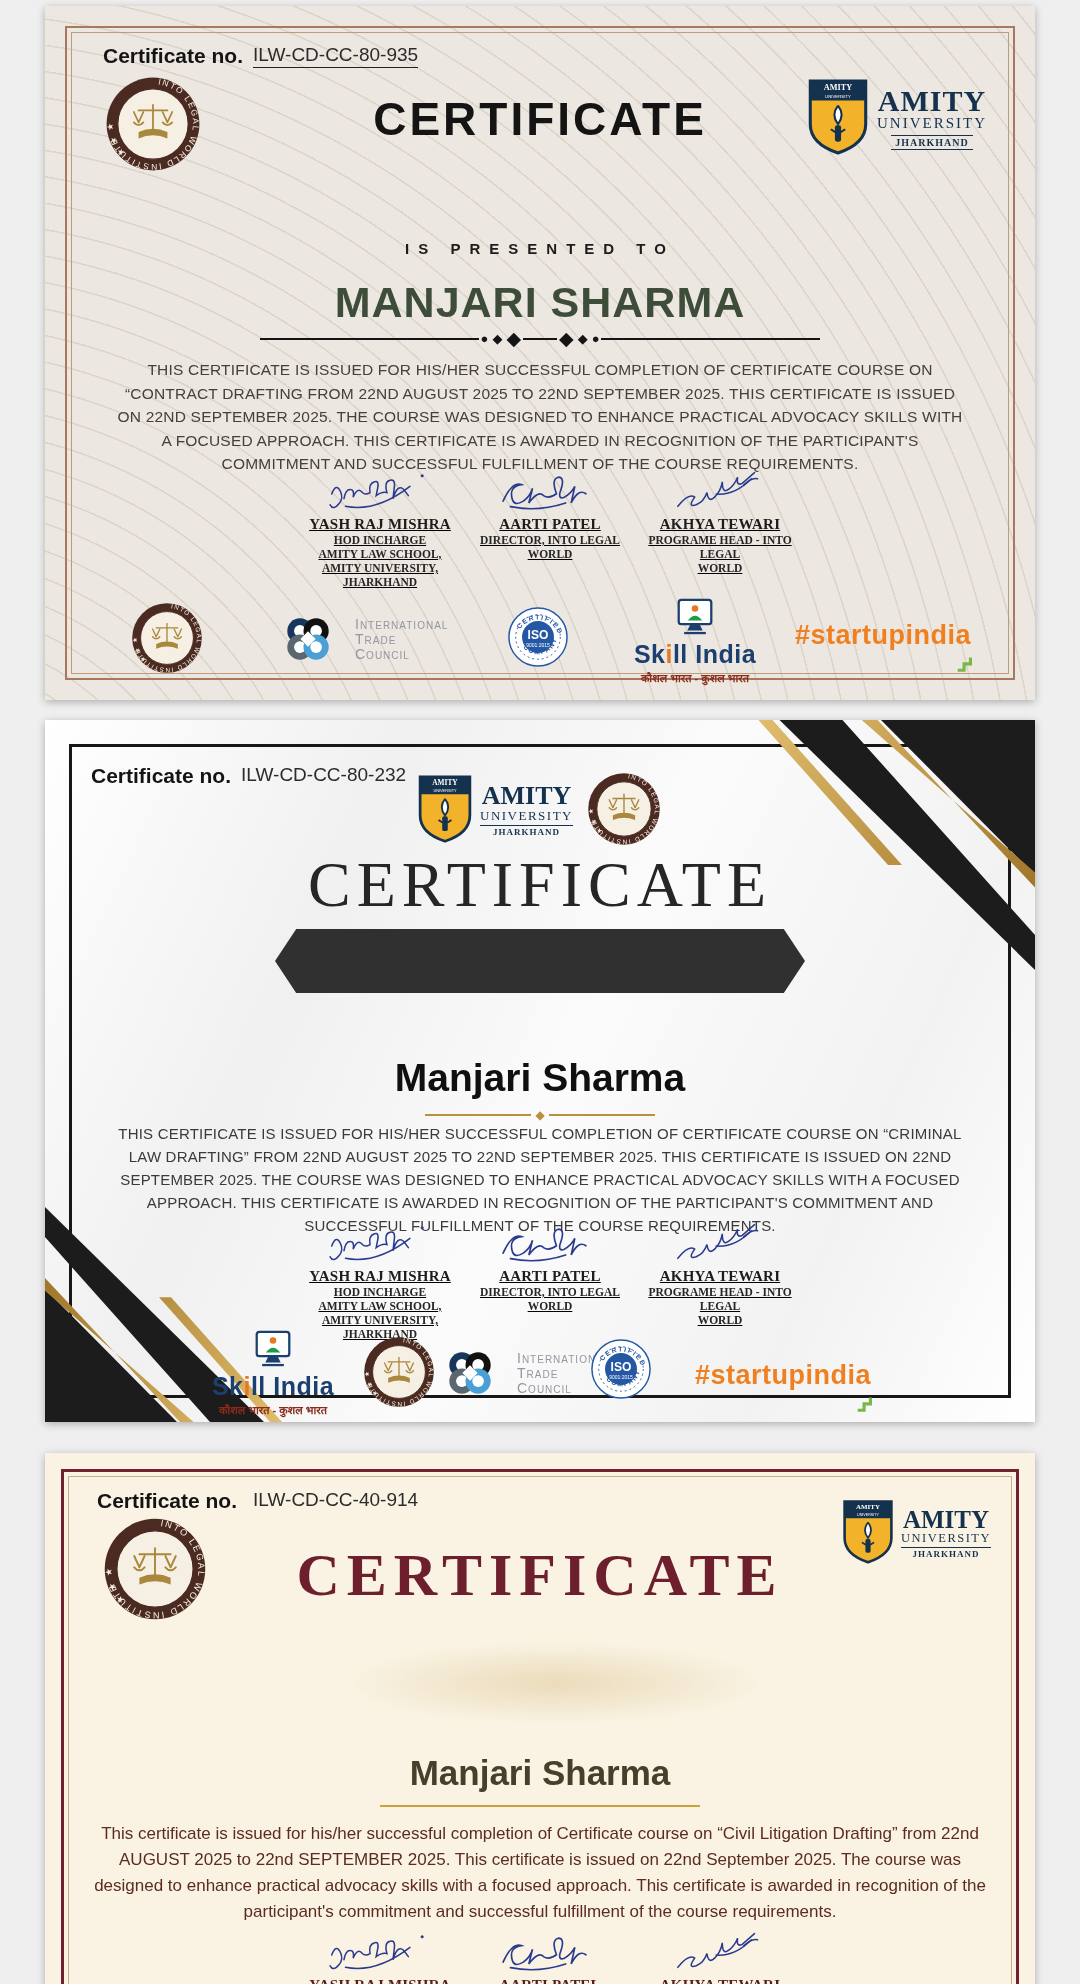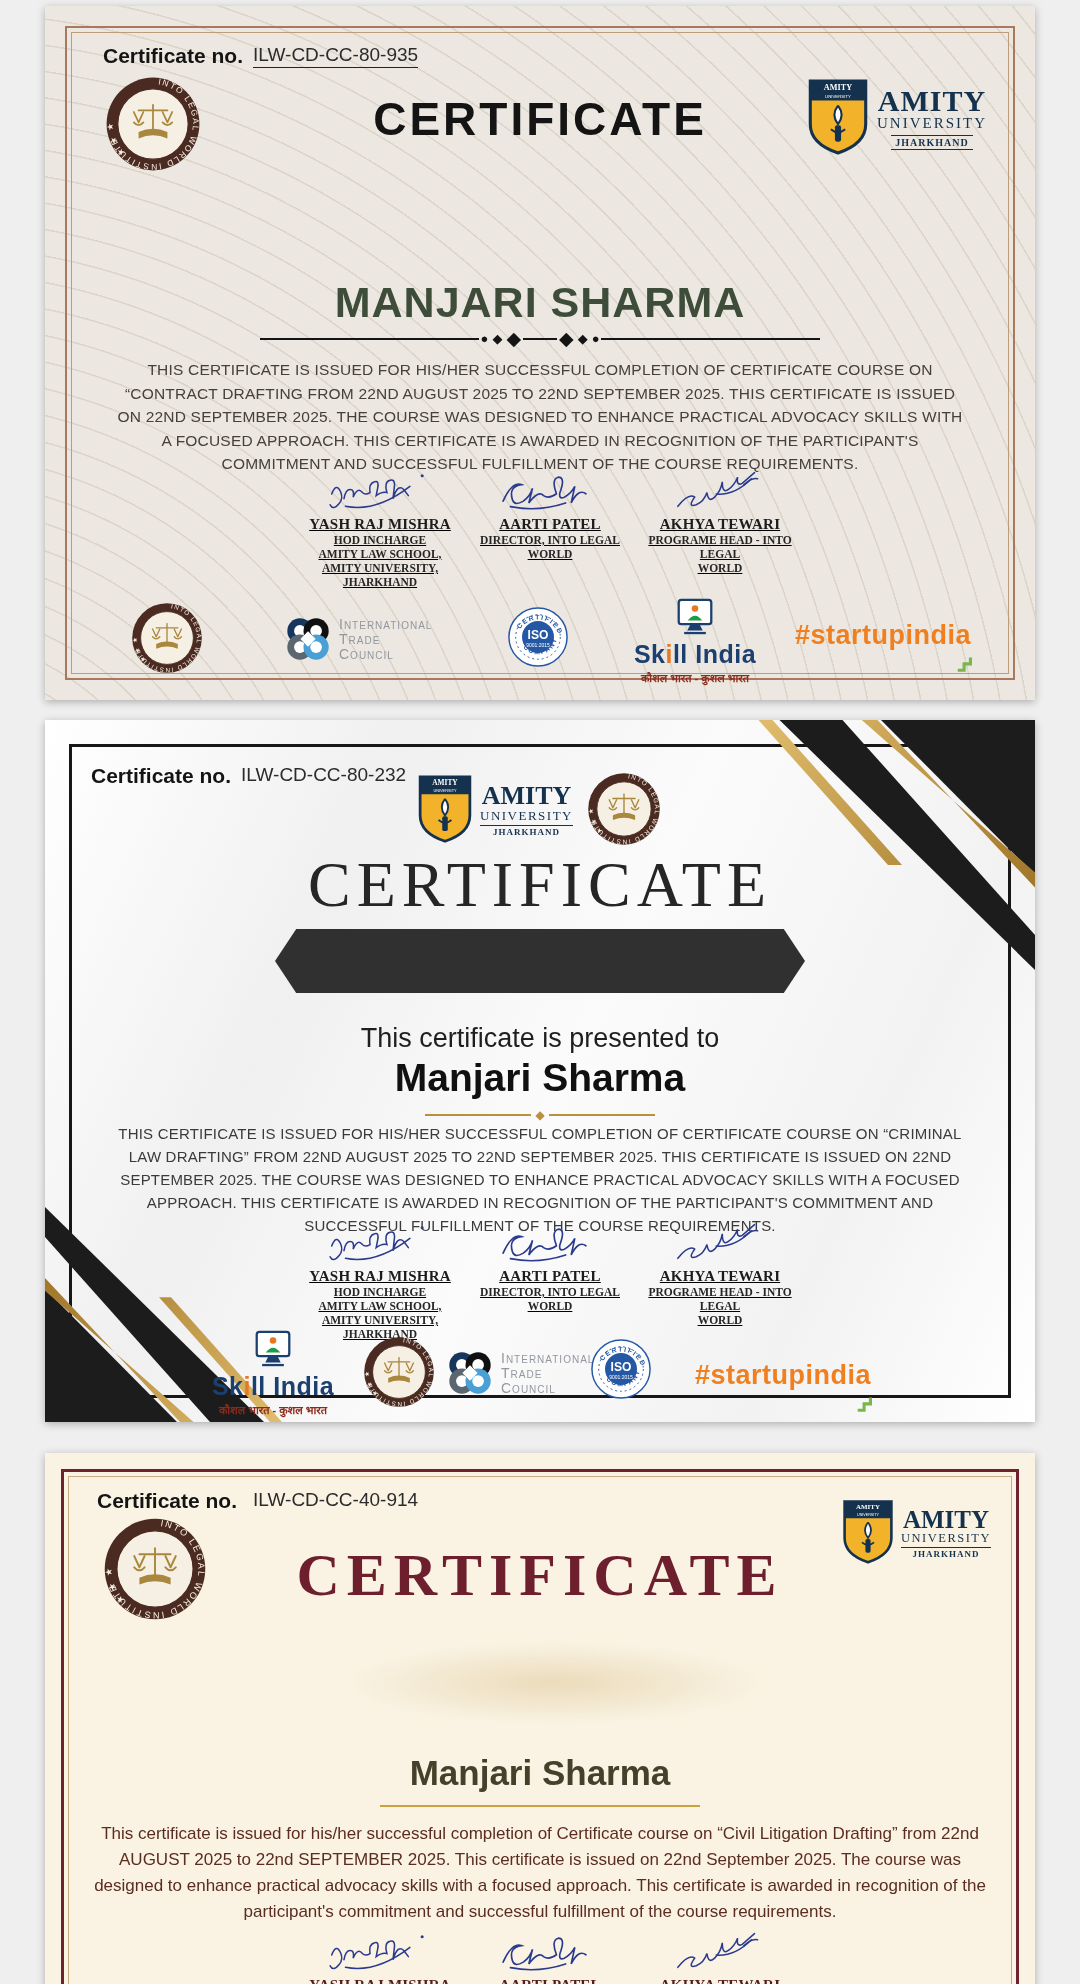--- a/index.html
+++ b/index.html
@@ -39,21 +39,21 @@
   .divider .big{font-size:19px;}
   #c1 .body{position:absolute;left:72px;right:72px;top:352px;text-align:center;
       font-size:15.5px;line-height:23.5px;letter-spacing:.2px;color:#45403a;}
   .sigrow{position:absolute;left:250px;width:510px;display:flex;text-decoration:underline;}
   #c1 .sigrow{top:462px;}
   .sigcol{flex:1;text-align:center;font-family:"Liberation Serif", serif;padding:0 4px;}
   .sigcol svg{height:46px;display:block;margin:0 auto;}
   .signame{font-weight:700;font-size:15px;color:#1c1c1c;letter-spacing:.2px;margin-top:2px;}
   .sigrole{font-weight:700;font-size:11.5px;line-height:14px;color:#262626;}
   
-  .itc{display:flex;align-items:center;gap:4px;}
+  .itc{display:flex;align-items:center;gap:20px;}
   .itc-text{font-variant:small-caps;color:#9297a0;font-size:14px;line-height:15px;letter-spacing:1px;}
   .skill{text-align:center;}
   .skill-name{font-weight:800;font-size:25px;color:#1b3f6e;letter-spacing:.5px;}
   .skill-name .or{color:#e87722;}
   .skill-hindi{font-weight:700;font-size:11px;color:#8a2b1c;margin-top:1px;}
   .startup{font-weight:800;font-size:27px;color:#f07f1f;letter-spacing:.5px;position:relative;}
   .startup svg{position:absolute;right:-4px;bottom:-22px;}
   #c1 .f-seal{position:absolute;left:86px;top:596px;}
   #c1 .f-itc{position:absolute;left:236px;top:606px;}
   #c1 .f-iso{position:absolute;left:462px;top:600px;}
@@ -240,20 +240,21 @@
     <svg width="62" height="78">
         <use href="#amityShield"></use>
       </svg>
     <div style="color:#14324e;font-family:'Liberation Serif',serif;text-align:center;">
       <div style="font-size:30px;font-weight:700;letter-spacing:1px;">AMITY</div>
       <div style="font-size:15px;letter-spacing:2px;margin-top:-3px;">UNIVERSITY</div>
       <div style="font-size:10px;font-weight:700;letter-spacing:1px;border-top:1px solid #14324e;border-bottom:1px solid #14324e;padding:1px 4px;margin-top:2px;display:inline-block;">JHARKHAND</div>
     </div>
   </div>
 
+  <div class="presented">IS PRESENTED TO</div>
   <div class="recipient">MANJARI SHARMA</div>
 
   <div class="divider">
     <div class="ln"></div>
       <span>●</span>
       <span>◆</span>
       <span class="big">◆</span>
     <div class="ln short"></div>
     <span class="big">◆</span>
       <span>◆</span>
@@ -359,21 +360,20 @@
       </div>
     </div>
     <svg width="74" height="74">
         <use href="#seal"></use>
       </svg>
   </div>
 
   <div class="title">CERTIFICATE</div>
   <div class="ribbon"></div>
 
-  <div class="presented">This certificate is presented to</div>
   <div class="recipient">Manjari Sharma</div>
   <div class="ornament">
     <div class="ln"></div>
       <span>◆</span>
       <div class="ln"></div>
   </div>
 
   <div class="body">THIS CERTIFICATE IS ISSUED FOR HIS/HER SUCCESSFUL COMPLETION OF CERTIFICATE COURSE ON “CRIMINAL LAW DRAFTING” FROM 22ND AUGUST 2025 TO 22ND SEPTEMBER 2025. THIS CERTIFICATE IS ISSUED ON 22ND SEPTEMBER 2025. THE COURSE WAS DESIGNED TO ENHANCE PRACTICAL ADVOCACY SKILLS WITH A FOCUSED APPROACH. THIS CERTIFICATE IS AWARDED IN RECOGNITION OF THE PARTICIPANT'S COMMITMENT AND SUCCESSFUL FULFILLMENT OF THE COURSE REQUIREMENTS.</div>
 
   <div class="sigrow">

